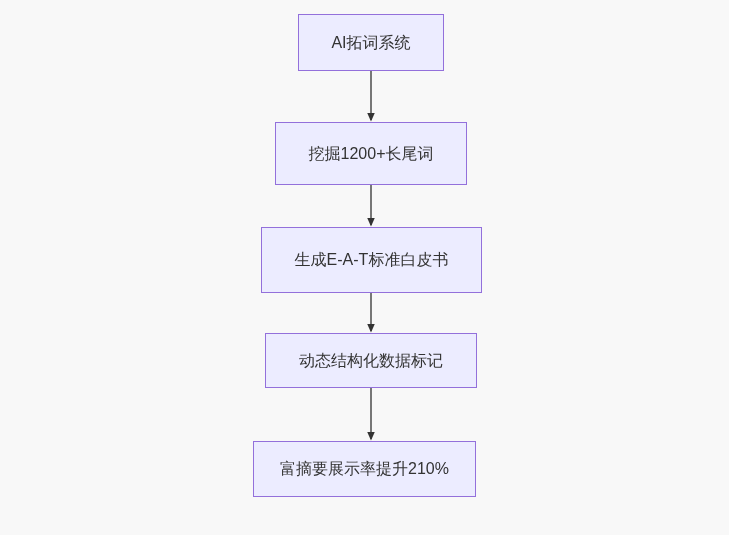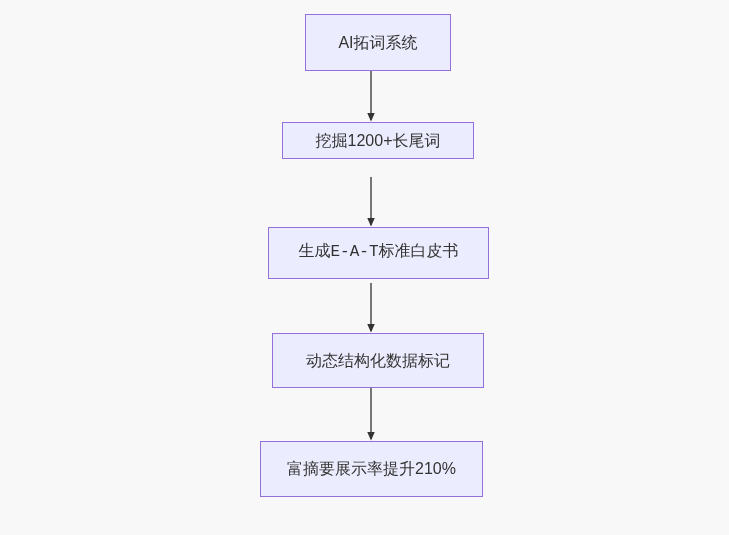--- a/index.html
+++ b/index.html
@@ -23,25 +23,24 @@
     background: #ECECFF;
     border: 1px solid #9370DB;
     color: #333333;
     font-size: 16px;
     display: flex;
     align-items: center;
     justify-content: center;
     text-align: center;
     line-height: 1.2;
     white-space: nowrap;
-    margin-left: 7px;
   }
   .n0 { left: 298px; top: 14px;  width: 146px; height: 57px; }
-  .n1 { left: 275px; top: 122px; width: 192px; height: 37px; }
-  .n2 { left: 261px; top: 227px; width: 221px; height: 52px; font-family: Liberation Mono, monospace; }
+  .n1 { left: 275px; top: 122px; width: 192px; height: 63px; }
+  .n2 { left: 261px; top: 227px; width: 221px; height: 66px; }
   .n3 { left: 265px; top: 333px; width: 212px; height: 55px; }
   .n4 { left: 253px; top: 441px; width: 223px; height: 56px; }
   .edges-svg {
     position: absolute;
     left: 0;
     top: 0;
     width: 729px;
     height: 535px;
     pointer-events: none;
   }

